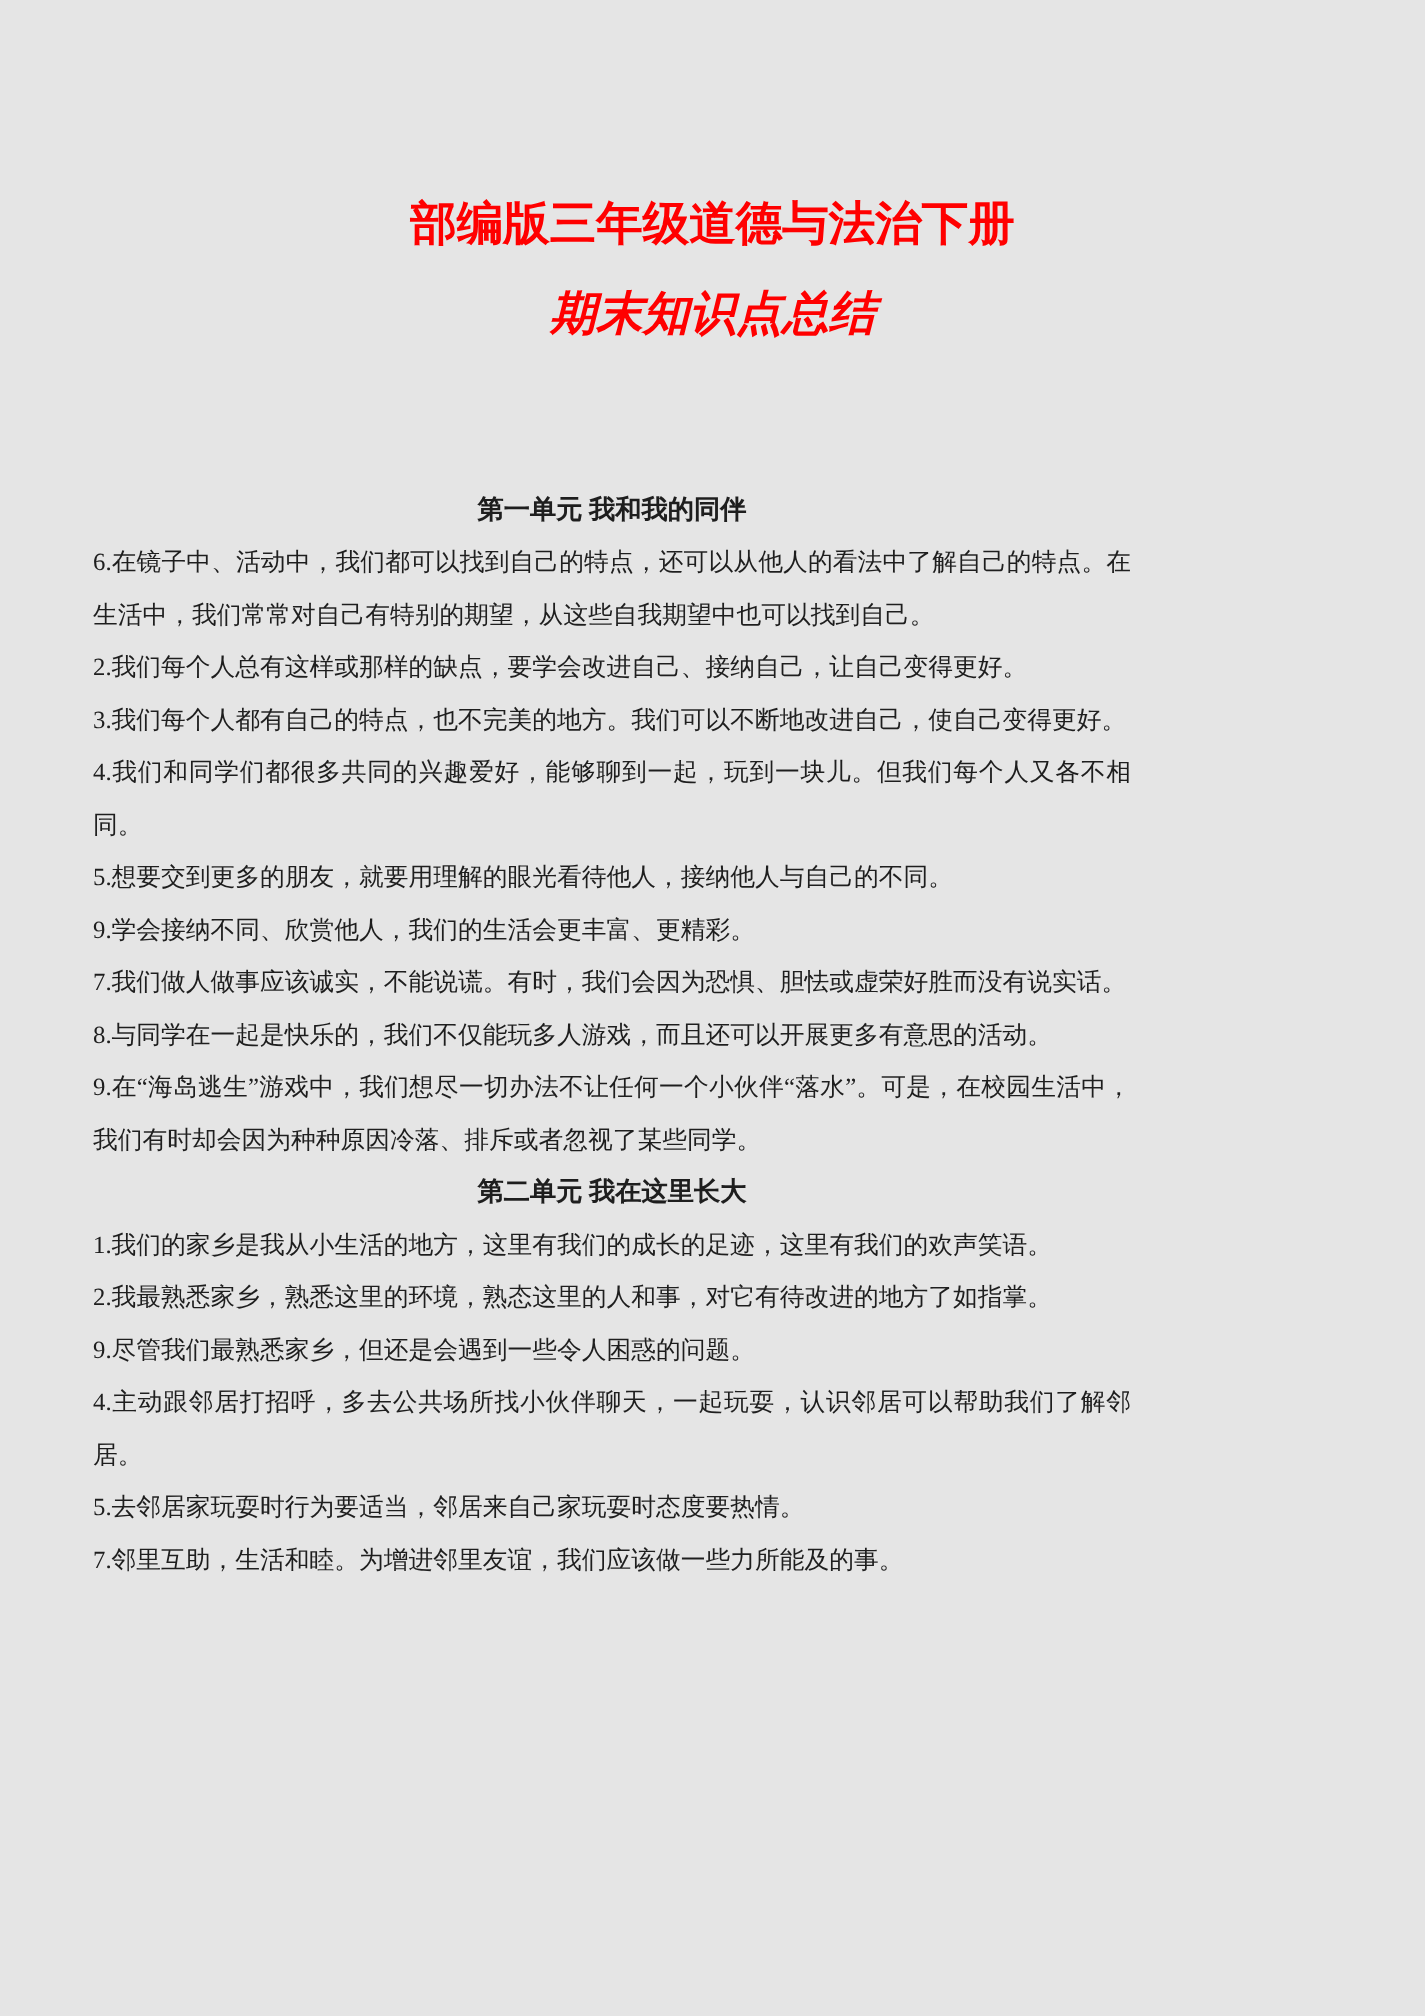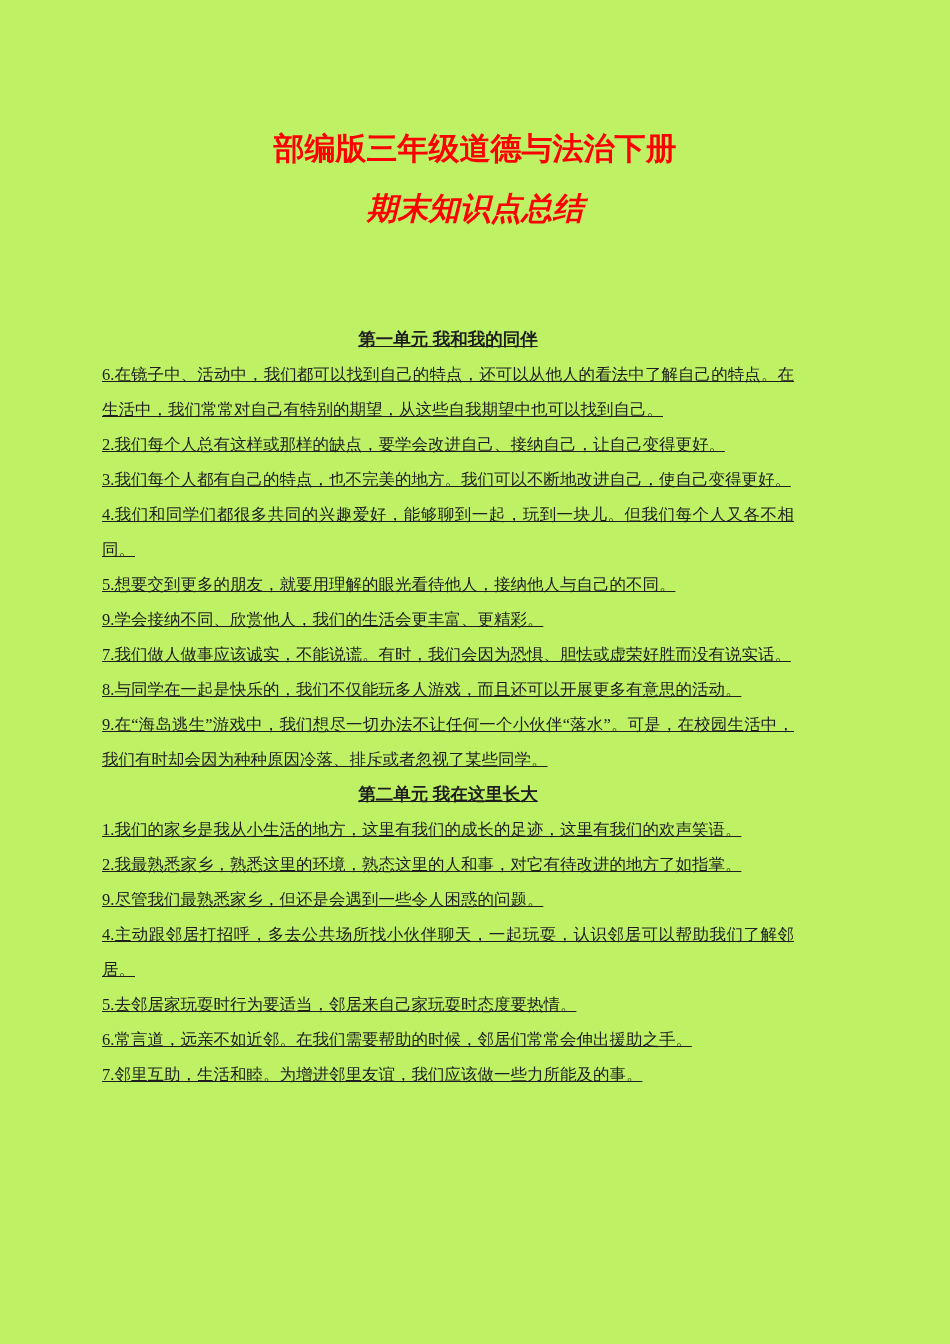--- a/index.html
+++ b/index.html
@@ -4,44 +4,43 @@
 <style>
   html, body {
     margin: 0;
     padding: 0;
     background: #ffffff;
   }
   .page {
     position: relative;
     width: 950px;
     height: 1344px;
-    background: #bef264;
+    background: #e5e5e5;
     overflow: hidden;
     font-family: "Liberation Serif", "DejaVu Serif", serif;
     color: #1e1e1e;
   }
   .title-block {
     padding-top: 132px;
     text-align: center;
     font-weight: bold;
     font-size: 31px;
     line-height: 34px;
   }
   .title-line-1 {
     margin-bottom: 26px;
   }
   .content {
     width: 692px;
-    margin-left: 102px;
+    margin-left: 62px;
     margin-top: 96px;
     font-size: 16.5px;
     line-height: 35px;
     text-align: justify;
     text-justify: inter-ideograph;
-    text-decoration: underline;
   }
   .section-heading {
     text-align: center;
     font-weight: bold;
     font-size: 17.5px;
     line-height: 35px;
   }
   p.item {
     margin: 0;
     padding: 0;
@@ -71,17 +70,16 @@
     <p class="item">8.与同学在一起是快乐的，我们不仅能玩多人游戏，而且还可以开展更多有意思的活动。</p>
     <p class="item">9.在“海岛逃生”游戏中，我们想尽一切办法不让任何一个小伙伴“落水”。可是，在校园生活中，我们有时却会因为种种原因冷落、排斥或者忽视了某些同学。</p>
 
     <div class="section-heading">第二单元 我在这里长大</div>
 
     <p class="item">1.我们的家乡是我从小生活的地方，这里有我们的成长的足迹，这里有我们的欢声笑语。</p>
     <p class="item">2.我最熟悉家乡，熟悉这里的环境，熟态这里的人和事，对它有待改进的地方了如指掌。</p>
     <p class="item">9.尽管我们最熟悉家乡，但还是会遇到一些令人困惑的问题。</p>
     <p class="item">4.主动跟邻居打招呼，多去公共场所找小伙伴聊天，一起玩耍，认识邻居可以帮助我们了解邻居。</p>
     <p class="item">5.去邻居家玩耍时行为要适当，邻居来自己家玩耍时态度要热情。</p>
-    <p class="item">6.常言道，远亲不如近邻。在我们需要帮助的时候，邻居们常常会伸出援助之手。</p>
     <p class="item">7.邻里互助，生活和睦。为增进邻里友谊，我们应该做一些力所能及的事。</p>
 
   </div>
 </div>
 
 </body></html>

